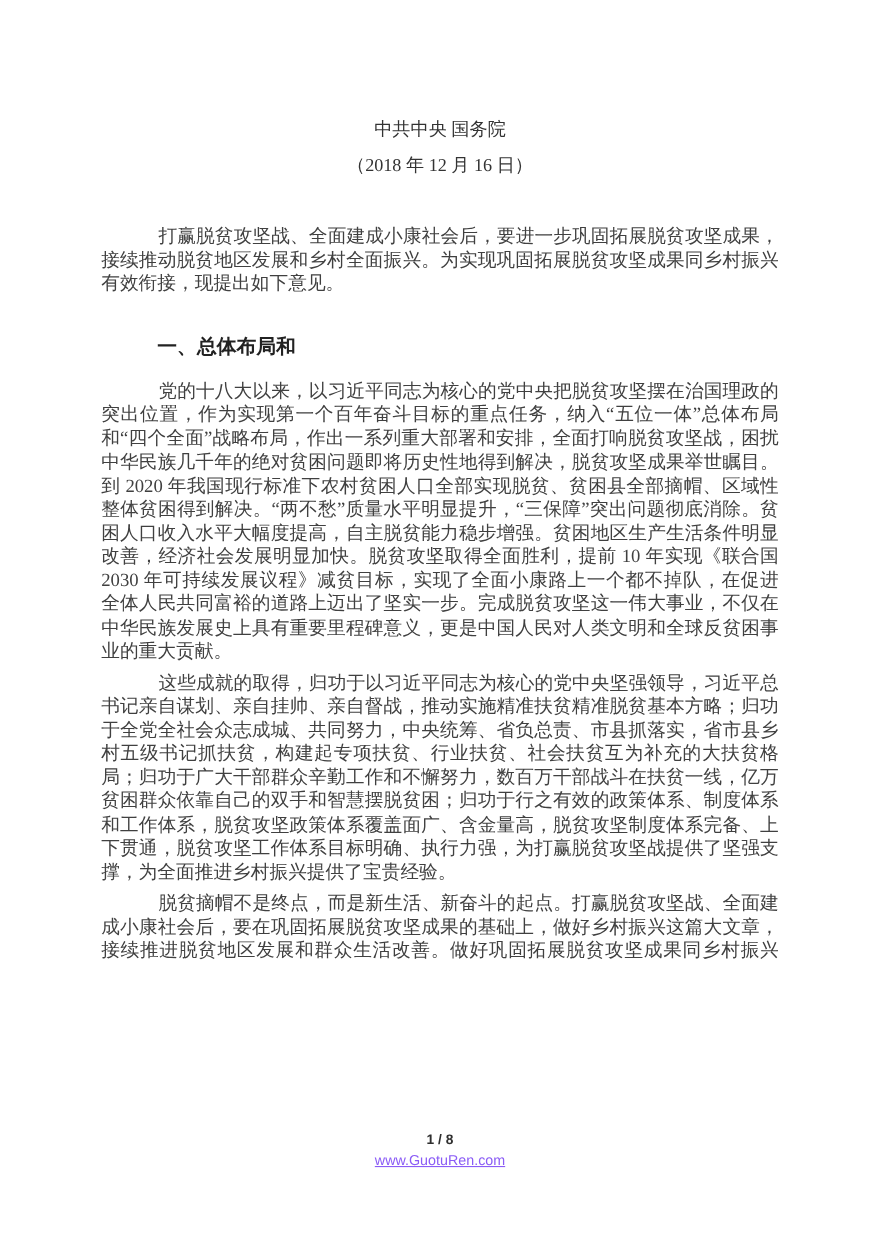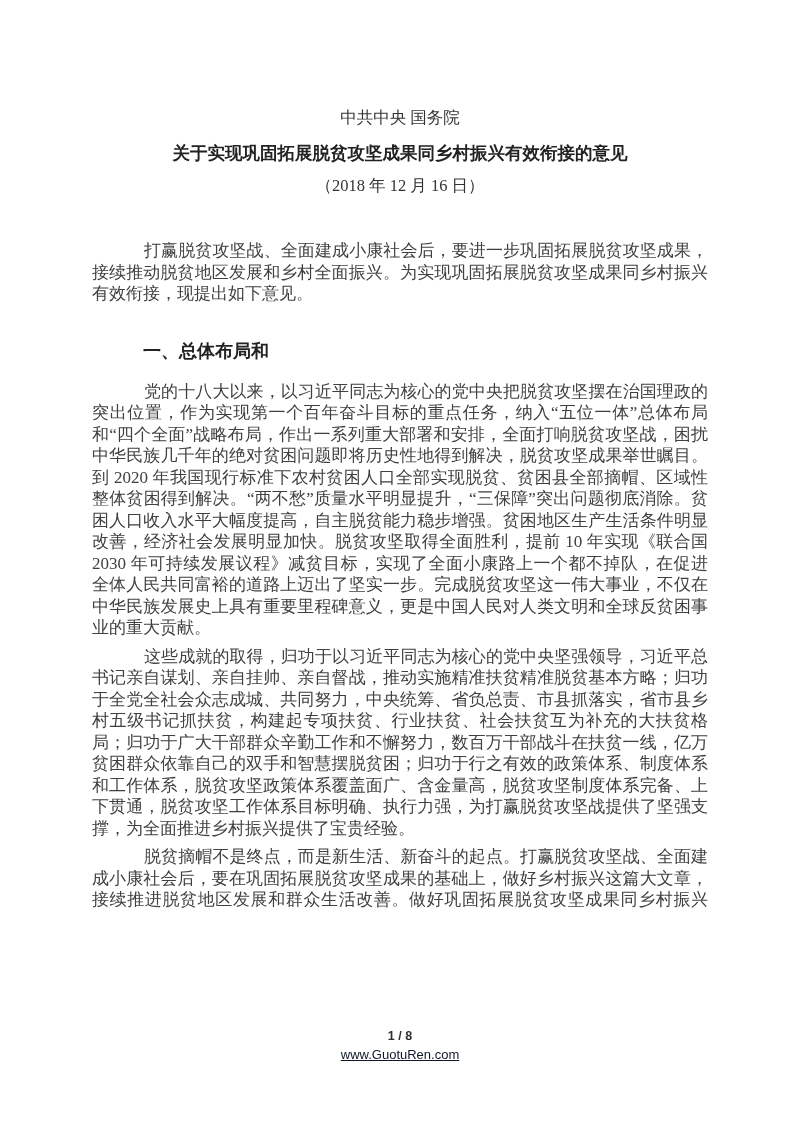--- a/index.html
+++ b/index.html
@@ -85,33 +85,32 @@
     line-height: 15px;
     color: #2f2f2f;
     text-align: center;
   }
   .site-link {
     display: inline-block;
     margin-top: 3px;
     font-family: "Liberation Sans", sans-serif;
     font-size: 13px;
     line-height: 16px;
-    color: #0f172a;
+    color: #8b5cf6;
     text-decoration: underline;
     cursor: pointer;
   }
 </style>
 </head>
 <body>
 
 <div class="page">
 
   <div class="issuer">中共中央 国务院</div>
 
-  <h1 class="doc-title">关于实现巩固拓展脱贫攻坚成果同乡村振兴有效衔接的意见</h1>
 
   <div class="doc-date">（2018 年 12 月 16 日）</div>
 
   <p class="para para-intro">打赢脱贫攻坚战、全面建成小康社会后，要进一步巩固拓展脱贫攻坚成果，接续推动脱贫地区发展和乡村全面振兴。为实现巩固拓展脱贫攻坚成果同乡村振兴有效衔接，现提出如下意见。</p>
 
   <h2 class="section-heading">一、总体布局和</h2>
 
   <p class="para para-first">党的十八大以来，以习近平同志为核心的党中央把脱贫攻坚摆在治国理政的突出位置，作为实现第一个百年奋斗目标的重点任务，纳入“五位一体”总体布局和“四个全面”战略布局，作出一系列重大部署和安排，全面打响脱贫攻坚战，困扰中华民族几千年的绝对贫困问题即将历史性地得到解决，脱贫攻坚成果举世瞩目。到 2020 年我国现行标准下农村贫困人口全部实现脱贫、贫困县全部摘帽、区域性整体贫困得到解决。“两不愁”质量水平明显提升，“三保障”突出问题彻底消除。贫困人口收入水平大幅度提高，自主脱贫能力稳步增强。贫困地区生产生活条件明显改善，经济社会发展明显加快。脱贫攻坚取得全面胜利，提前 10 年实现《联合国 2030 年可持续发展议程》减贫目标，实现了全面小康路上一个都不掉队，在促进全体人民共同富裕的道路上迈出了坚实一步。完成脱贫攻坚这一伟大事业，不仅在中华民族发展史上具有重要里程碑意义，更是中国人民对人类文明和全球反贫困事业的重大贡献。</p>
 
 

